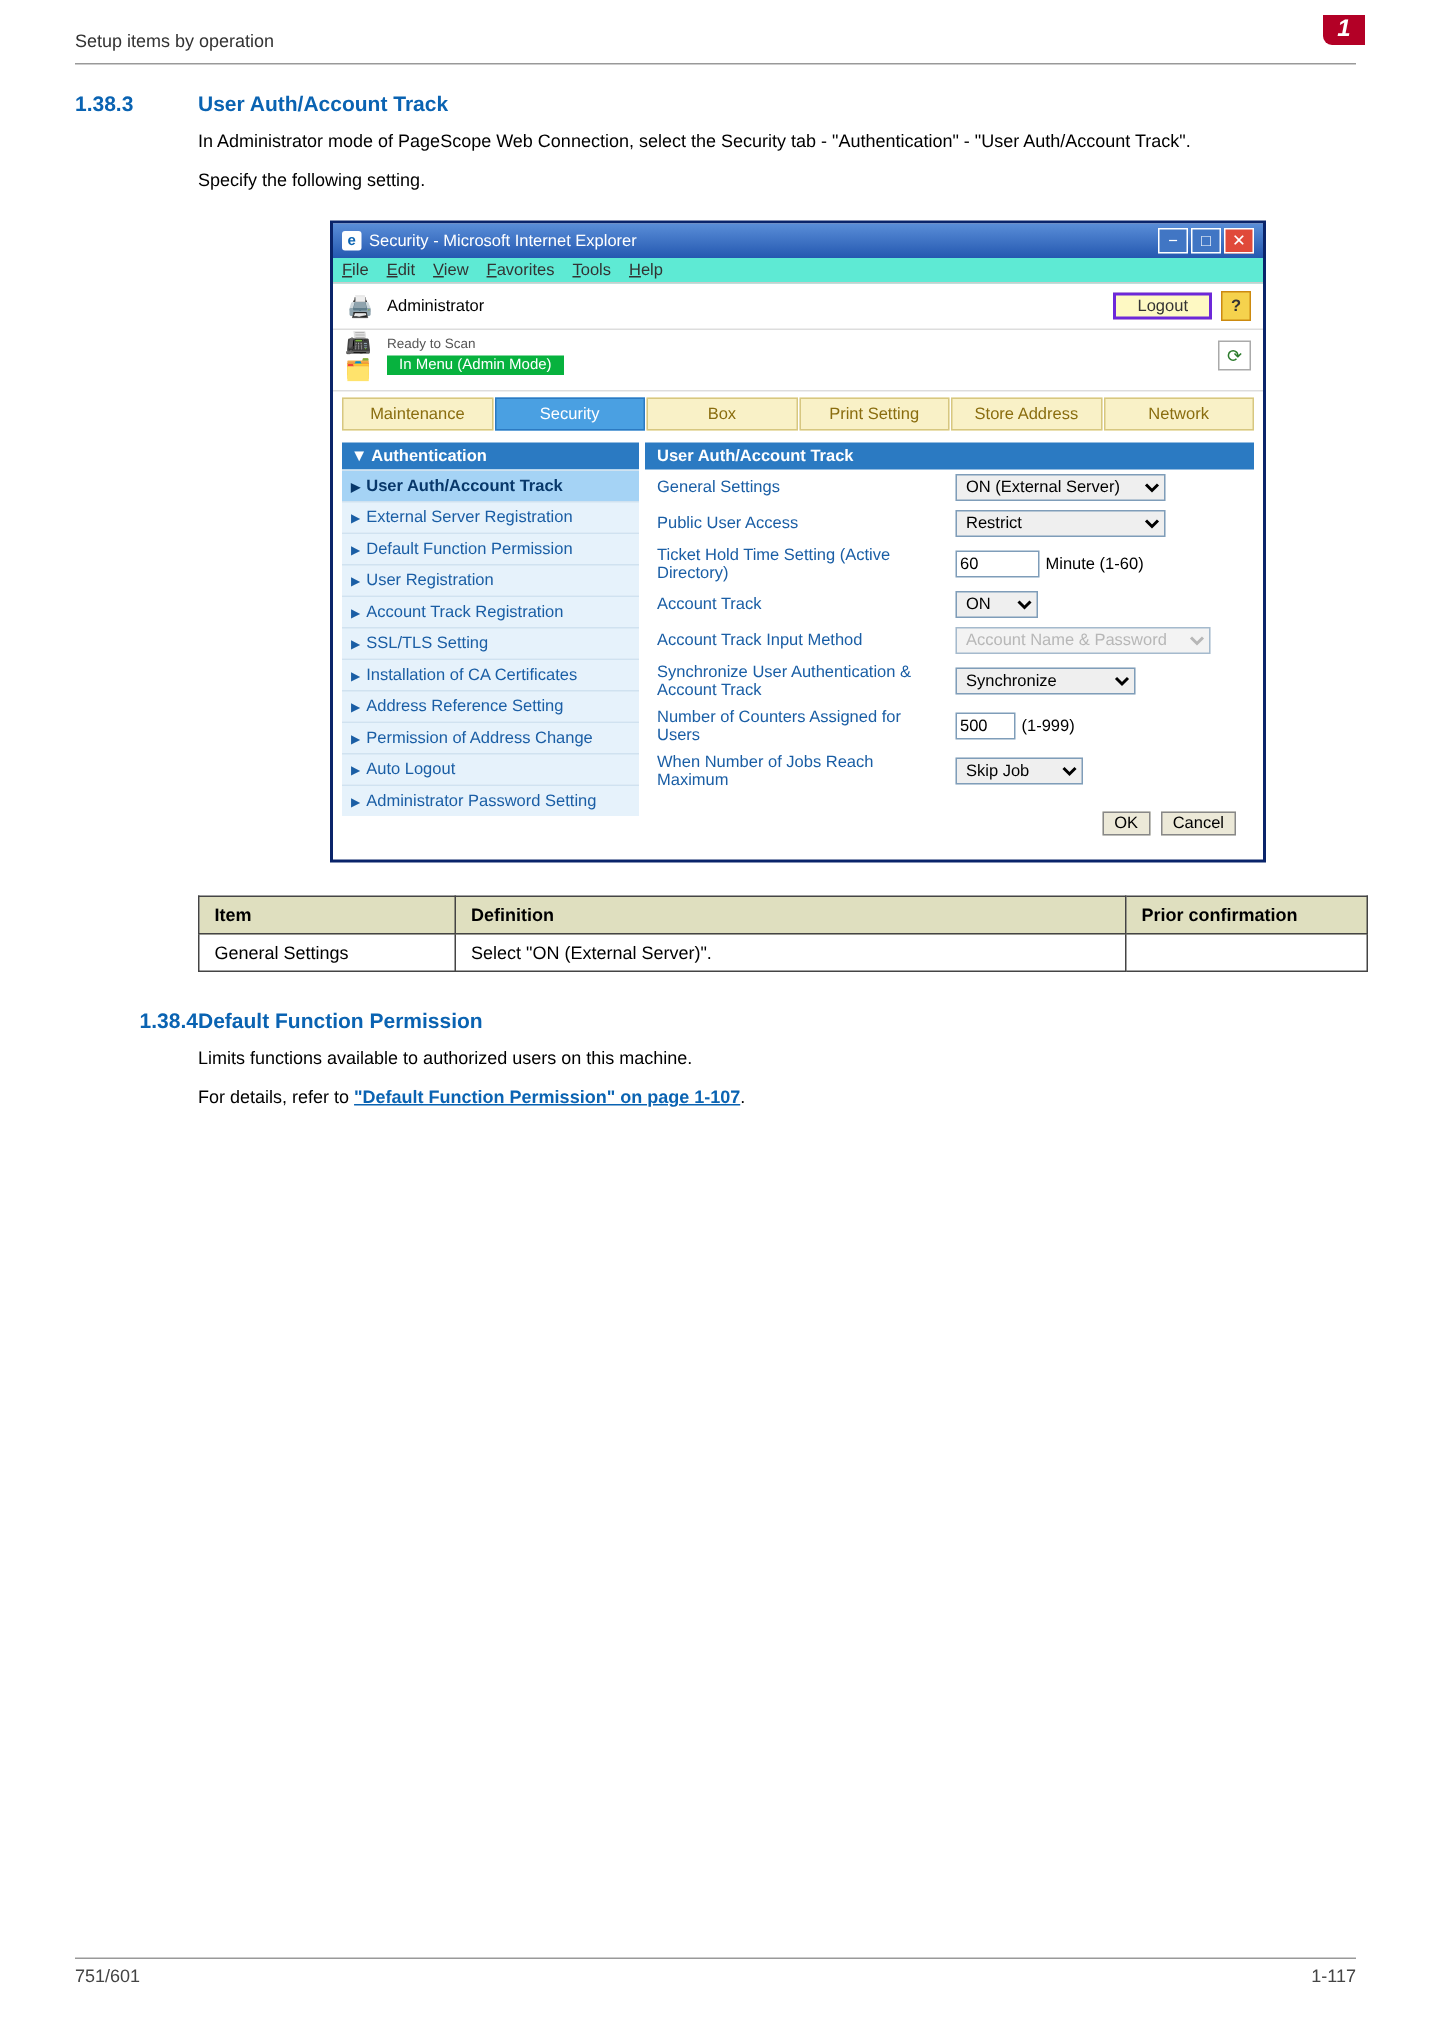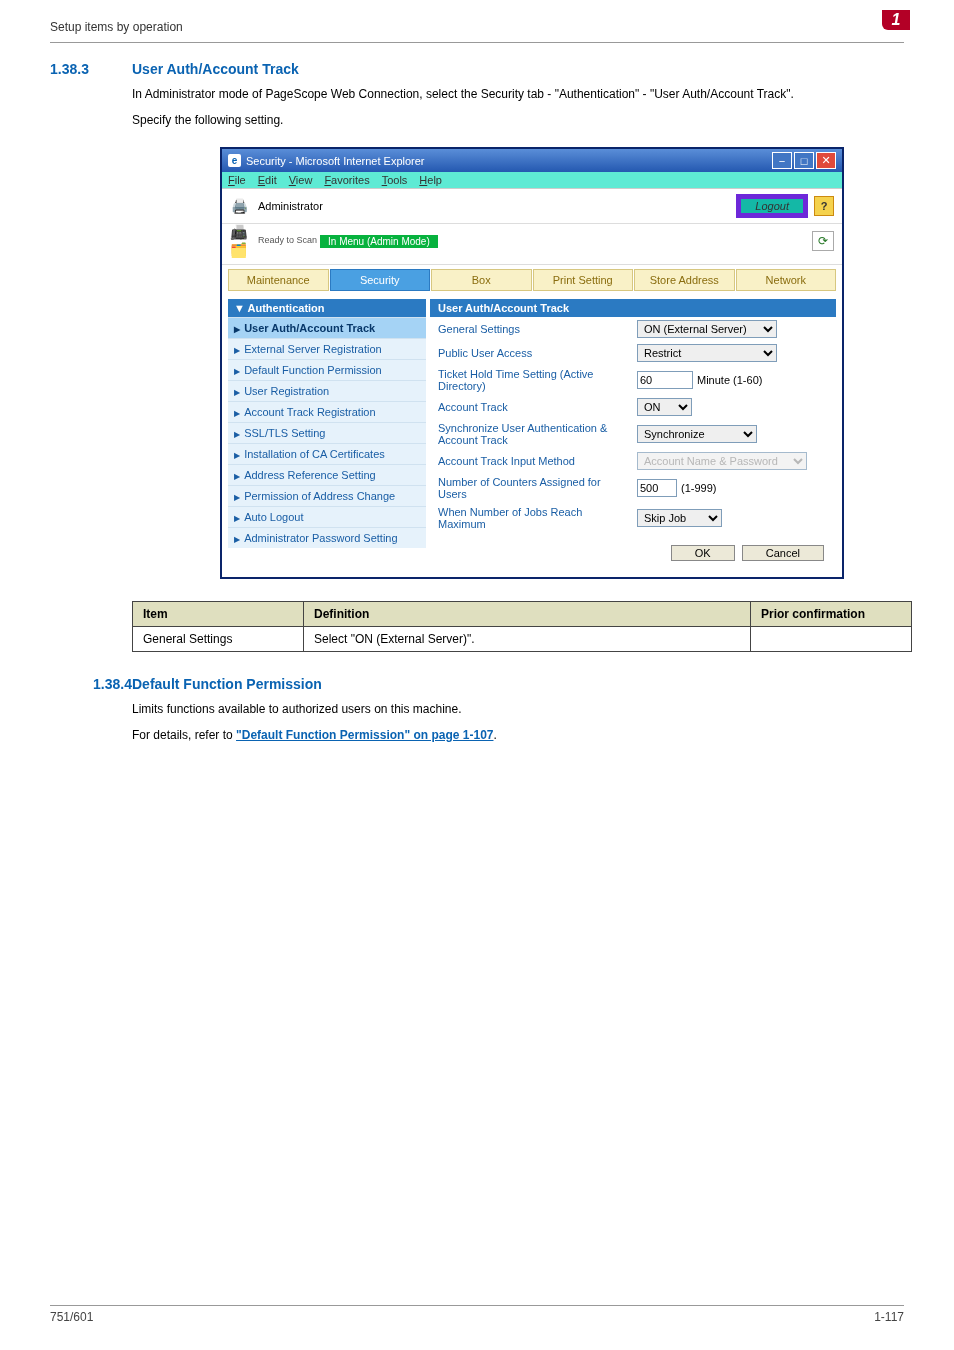--- a/index.html
+++ b/index.html
@@ -16,25 +16,25 @@
 .ie-win { border:2px solid #0a246a; background:#fff; font-size:11px; }
 .titlebar { background:linear-gradient(#5a8ed8,#2458b0); color:#fff; padding:3px 6px; display:flex; align-items:center; font-size:11px; }
 .titlebar .ie-icon { width:13px; height:13px; background:#fff; border-radius:2px; margin-right:5px; display:flex; align-items:center; justify-content:center; color:#0a63b2; font-weight:bold; font-size:10px; }
 .winbtns { margin-left:auto; display:flex; gap:2px; }
 .winbtn { width:18px; height:15px; border:1px solid #fff; display:flex; align-items:center; justify-content:center; font-size:11px; color:#fff; background:#4176c4; }
 .winbtn.close { background:#e04a3a; }
 .menubar { background:#5eead4; padding:2px 6px; display:flex; gap:12px; color:#333; border-bottom:1px solid #ccc; }
 .menubar span:first-letter { text-decoration:underline; }
 .meta-row { display:flex; align-items:center; padding:5px 8px; border-bottom:1px solid #ddd; }
 .printer-icon { width:20px; height:18px; margin-right:8px; display:flex; align-items:center; justify-content:center; font-size:14px; }
-.logout-btn { margin-left:auto; background:#14b8a6; border:5px solid #6d28d9; padding:1px 14px; font-size:11px; color:#333;font-style:italic; }
+.logout-btn { margin-left:auto; background:#fef9c3; border:2px solid #6d28d9; padding:1px 14px; font-size:11px; color:#333; }
 .help-btn { width:18px; height:18px; background:#f5d24d; border:1px solid #cc8a10; color:#333; margin-left:6px; display:flex; align-items:center; justify-content:center; font-weight:bold; font-size:11px; }
 .status-row { display:flex; align-items:center; padding:0 8px 6px 8px; border-bottom:1px solid #ddd; }
 .status-icons { width:28px; display:flex; flex-direction:column; gap:2px; font-size:14px; }
-.status-block { display:flex; flex-direction:row; gap:3px; }
+.status-block { display:flex; flex-direction:column; gap:3px; }
 .ready-tag { font-size:9px; color:#555; }
 .admin-mode { background:#07b23e; color:#fff; font-size:10px; padding:1px 8px; }
 .refresh-btn { margin-left:auto; width:20px; height:18px; border:1px solid #aaa; display:flex; align-items:center; justify-content:center; font-size:12px; color:#2a7a2a; }
 .tabrow { display:flex; padding:4px 6px; gap:1px; }
 .tab { flex:1; background:#f9f1c7; color:#8a6d0f; text-align:center; padding:4px 2px; font-size:11px; border:1px solid #d7c780; }
 .tab.active { background:#4aa0e2; color:#fff; border-color:#2b7ac2; }
 .content-row { display:flex; padding:4px 6px 10px 6px; gap:4px; }
 .sidebar { width:198px; }
 .side-head { background:#2b7ac2; color:#fff; padding:3px 6px; font-weight:bold; font-size:11px; }
 .side-item { background:#e6f2fb; color:#1a5ea5; padding:4px 6px; border-top:1px solid #d0e2f0; font-size:11px; }
@@ -42,21 +42,21 @@
 .side-item .tri { margin-right:4px; font-size:8px; }
 .mainpane { flex:1; }
 .main-head { background:#2b7ac2; color:#fff; padding:3px 8px; font-weight:bold; font-size:11px; }
 .form-row { display:flex; padding:3px 8px; align-items:center; font-size:11px; color:#1a5ea5; gap:8px; }
 .form-row .lbl { flex:1; }
 .form-row .ctrl { flex:1; color:#000; display:flex; align-items:center; gap:4px; }
 select, input[type=text] { font-size:11px; font-family:inherit; border:1px solid #7f9db9; padding:0 2px; height:18px; box-sizing:border-box; }
 select.sm { width:55px; }
 select:disabled { background:#eee; color:#999; }
 .btnrow { padding:12px 12px 6px 0; text-align:right; }
-.xpbtn { background:#ece9d8; border:1px solid #888; padding:1px 23px; font-size:11px; margin-left:4px; }
+.xpbtn { background:#ece9d8; border:1px solid #888; padding:1px 7px; font-size:11px; margin-left:4px; }
 .doc-table { margin-left:82px; margin-top:22px; border-collapse:collapse; width:780px; font-size:12px; }
 .doc-table th, .doc-table td { border:1px solid #444; padding:5px 10px; text-align:left; }
 .doc-table th { background:#dfdfbf; font-weight:bold; }
 .doc-table th.col1 { width:150px; }
 .doc-table th.col3 { width:140px; }
 .h3 { display:flex; margin-top:24px;text-align:right; }
 .h3 .num { width:82px; font-size:14px; }
 .h3 .ttl { font-size:14px; }
 .link { color:#0a63b2; font-weight:bold; }
 .footer { position:absolute; bottom:26px; left:50px; right:50px; display:flex; border-top:1px solid #999; padding-top:4px; font-size:12px; color:#444; }
@@ -161,29 +161,29 @@
             <span>Minute (1-60)</span>
           </div>
         </div>
         <div class="form-row">
           <div class="lbl">Account Track</div>
           <div class="ctrl">
               <select class="sm"><option>ON</option></select>
             </div>
         </div>
         <div class="form-row">
+          <div class="lbl">Account Track Input Method</div>
+          <div class="ctrl">
+              <select disabled="" style="width:170px"><option>Account Name &amp; Password</option></select>
+            </div>
+        </div>
+        <div class="form-row">
           <div class="lbl">Synchronize User Authentication &amp; Account Track</div>
           <div class="ctrl">
               <select style="width:120px"><option>Synchronize</option></select>
-            </div>
-        </div>
-        <div class="form-row">
-          <div class="lbl">Account Track Input Method</div>
-          <div class="ctrl">
-              <select disabled="" style="width:170px"><option>Account Name &amp; Password</option></select>
             </div>
         </div>
         <div class="form-row">
           <div class="lbl">Number of Counters Assigned for Users</div>
           <div class="ctrl">
             <input type="text" style="width: 40px;" value="500">
             <span>(1-999)</span>
           </div>
         </div>
         <div class="form-row">

